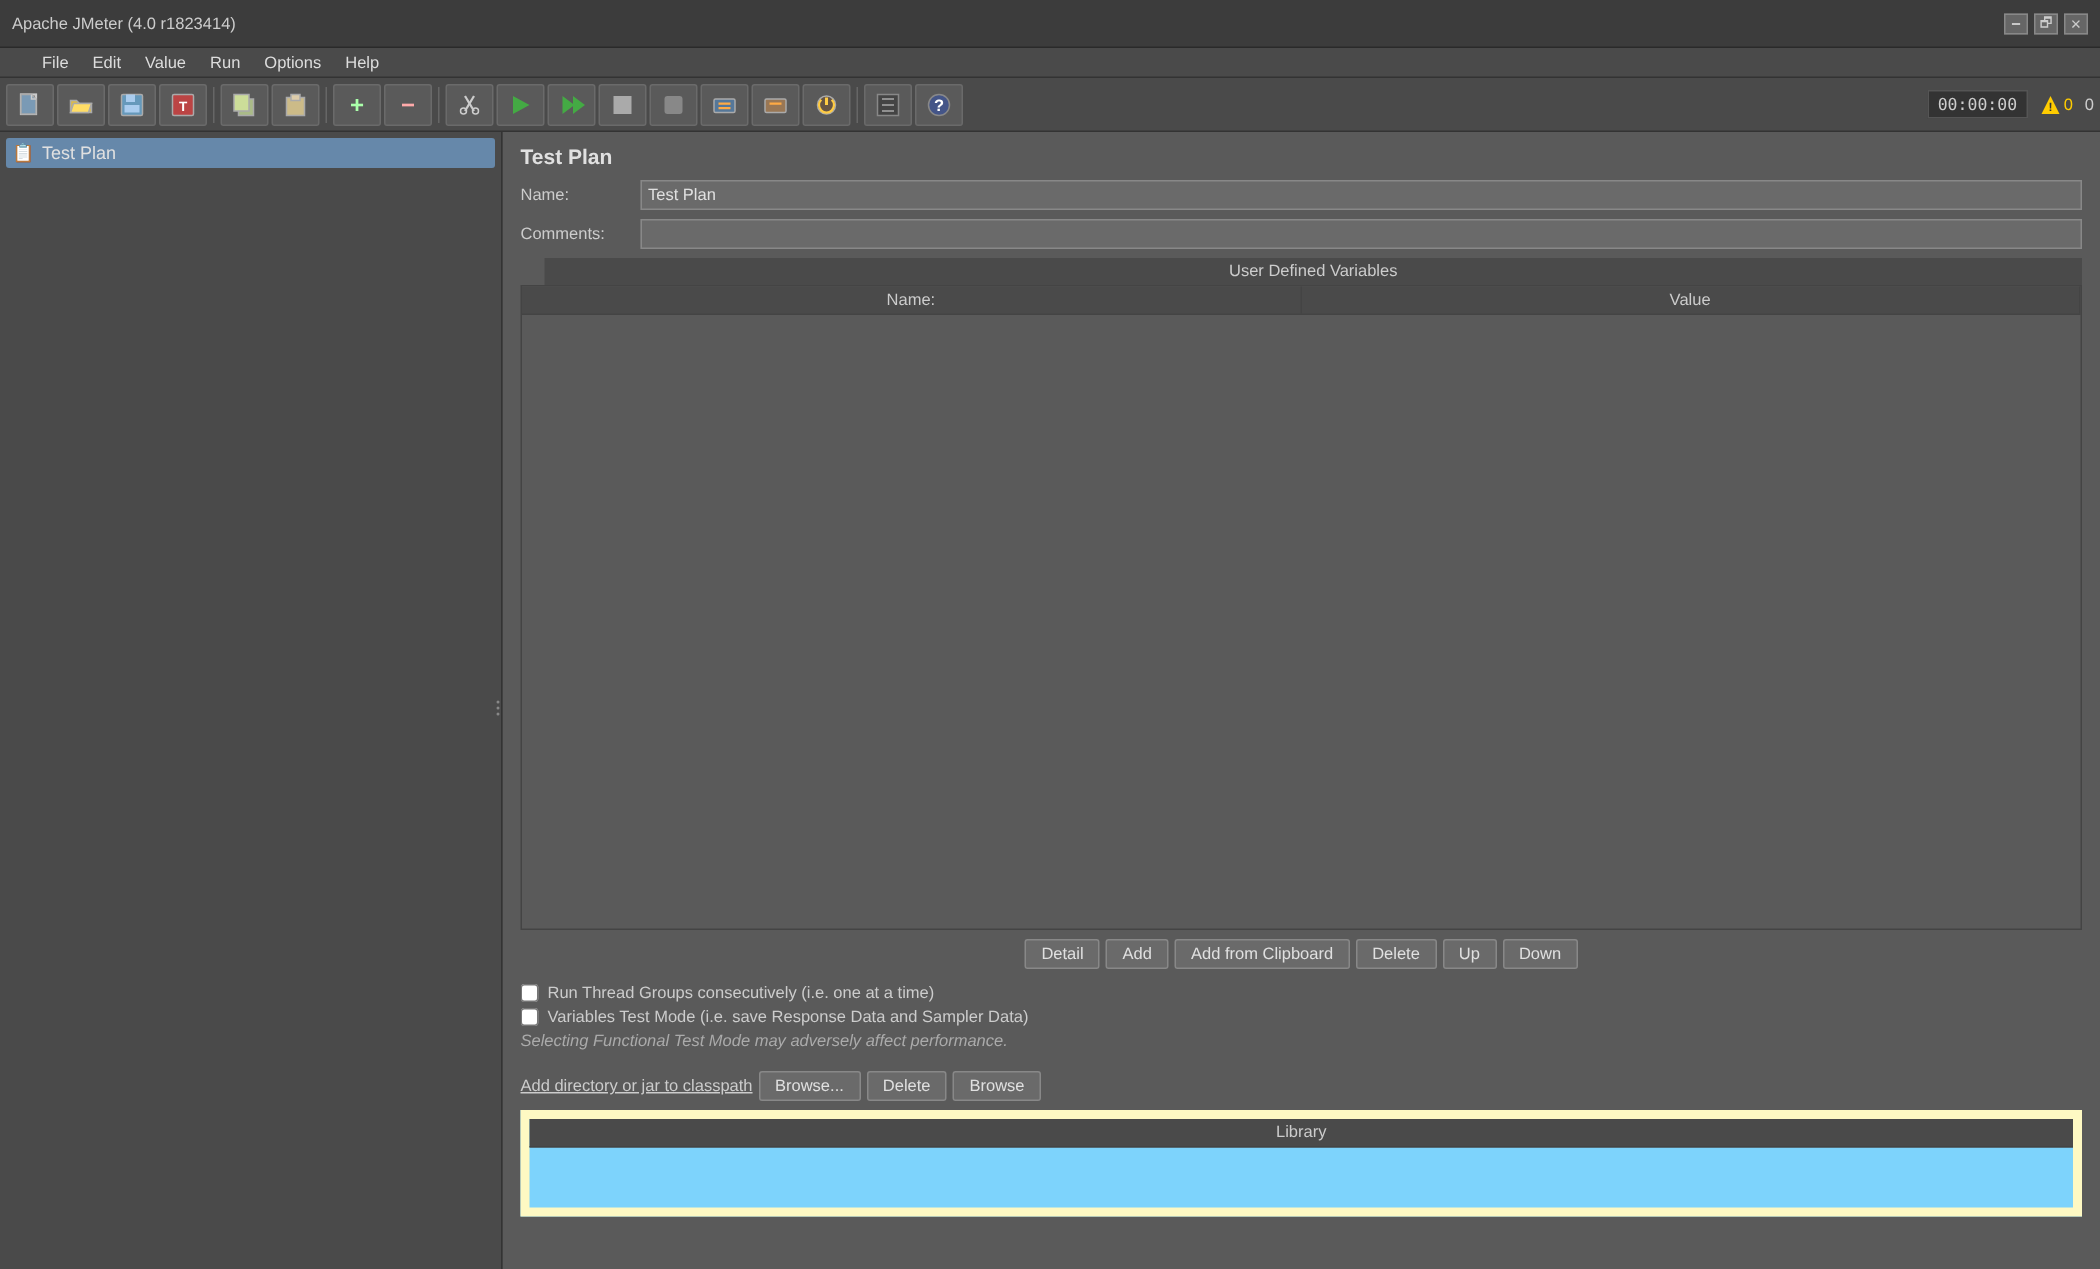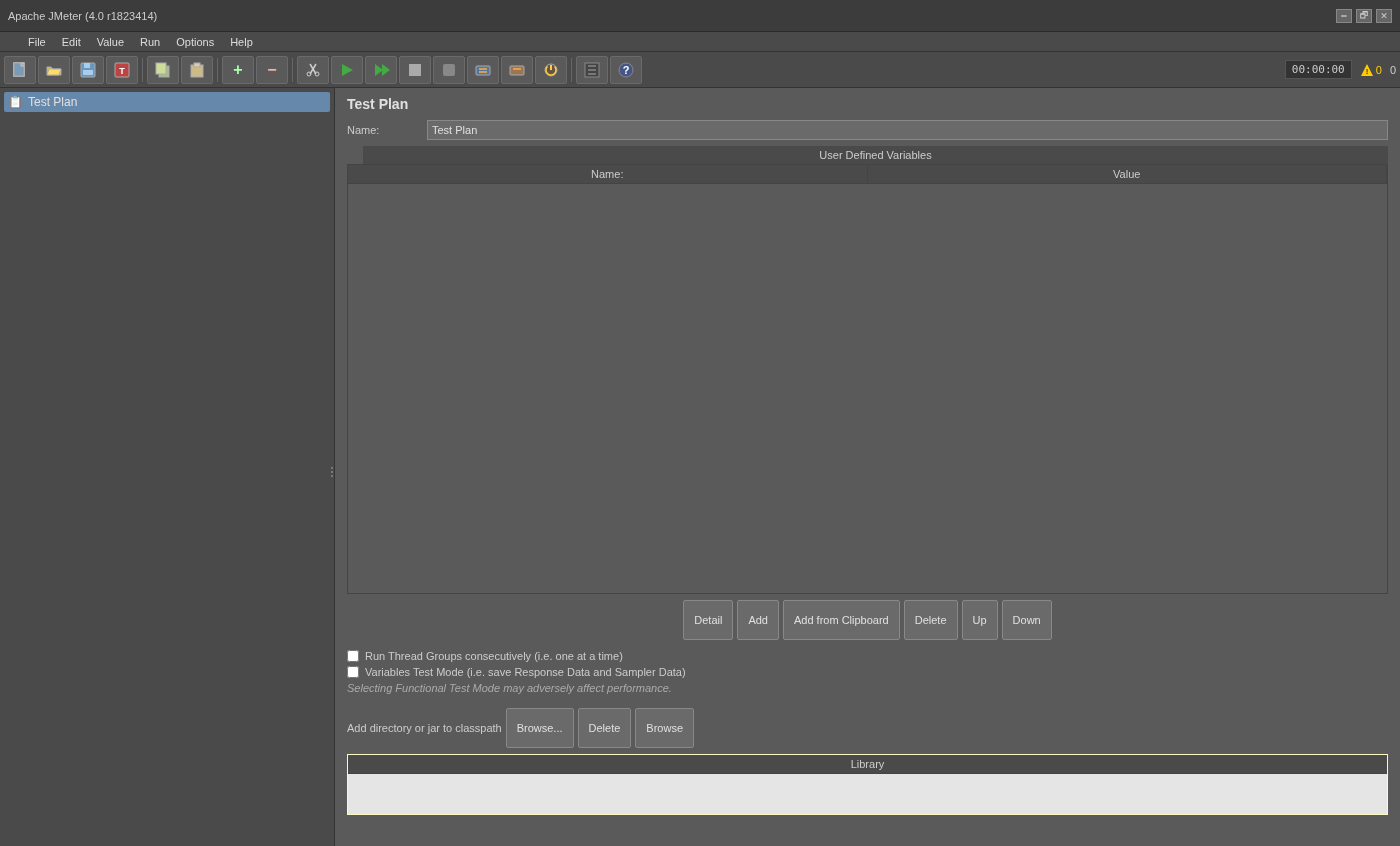--- a/index.html
+++ b/index.html
@@ -243,21 +243,21 @@
     .buttons-row {
       display: flex;
       gap: 4px;
       padding: 6px 0;
       justify-content: center;
     }
     .action-btn {
       background: #6a6a6a;
       border: 1px solid #888;
       color: #e0e0e0;
-      padding: 13px 10px;
+      padding: 3px 10px;
       font-size: 11px;
       cursor: pointer;
       border-radius: 2px;
     }
 
     
     .checkboxes-section {
       padding: 4px 0;
     }
     .checkbox-row {
@@ -284,27 +284,28 @@
     
     .classpath-row {
       display: flex;
       align-items: center;
       gap: 4px;
       margin: 6px 0;
     }
     .classpath-label {
       font-size: 11px;
       color: #ccc;
+      text-decoration: underline;
     }
 
     
     .library-table-container {
-      border: 1px solid #fef9c3;
+      border: 6px solid #fef9c3;
       min-height: 50px;
-      background: #e5e5e5;
+      background: #7dd3fc;
     }
     .library-header {
       background: #4a4a4a;
       padding: 3px 6px;
       font-size: 11px;
       color: #ccc;
       text-align: center;
       border-bottom: 1px solid #444;
     }
     .library-body {
@@ -499,20 +500,24 @@
   <div class="content-area">
     <div class="panel">
 
       <div class="panel-title">Test Plan</div>
 
       <div class="form-row">
         <span class="form-label">Name:</span>
         <input class="form-input" type="text" value="Test Plan" style="">
       </div>
 
+      <div class="form-row">
+        <span class="form-label">Comments:</span>
+        <input class="form-input" type="text" style="">
+      </div>
 
       <div class="section-title">User Defined Variables</div>
       <div class="table-container">
         <div class="table-header-row">
           <div class="table-header-cell">Name:</div>
           <div class="table-header-cell">Value</div>
         </div>
         <div class="table-body"></div>
       </div>
 

